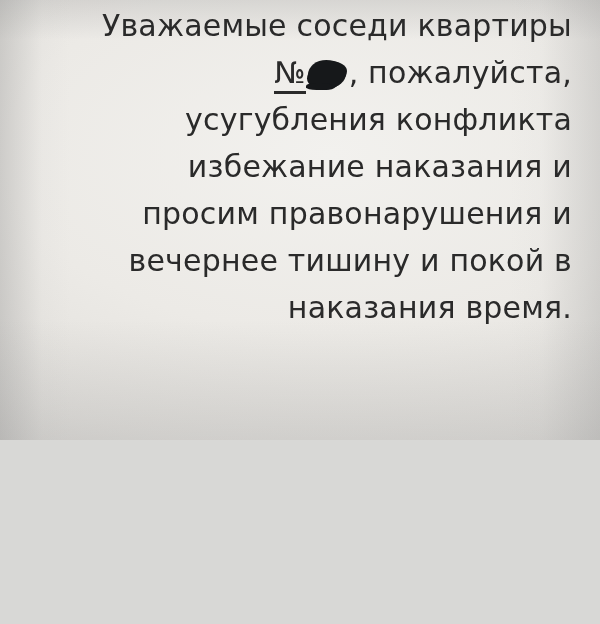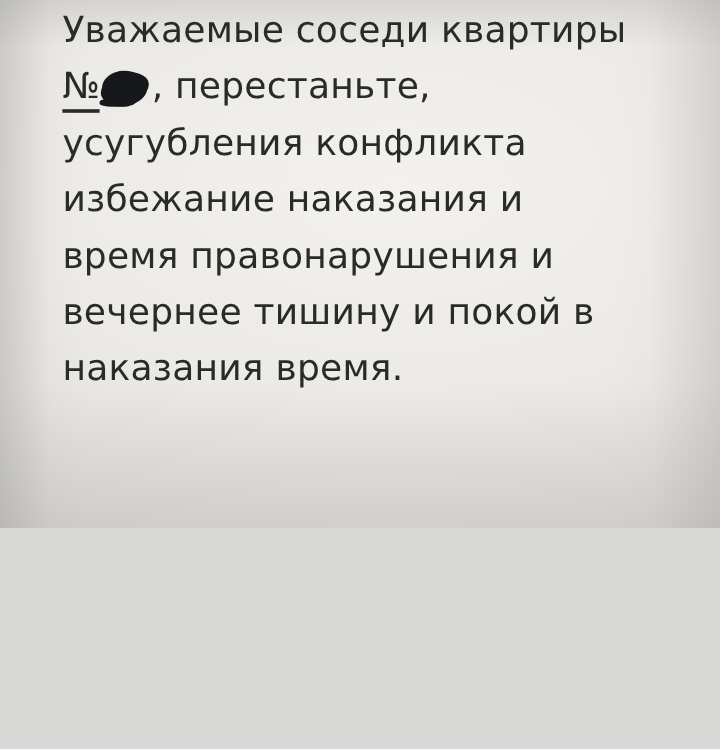--- a/index.html
+++ b/index.html
@@ -15,20 +15,21 @@
   }
 
   
   .photo {
     position: relative;
     width: 600px;
     height: 440px;
     background:
       radial-gradient(ellipse 120% 90% at 55% 35%, #f2f1ee 0%, #eceae6 45%, #e2e0dc 75%, #d5d3cf 100%);
     overflow: hidden;
+    text-align: right;
   }
 
   
   .shade-left {
     position: absolute;
     left: 0; top: 0;
     width: 70px; height: 624px;
     background: linear-gradient(to right, rgba(140,140,140,0.32), rgba(180,180,180,0.06) 60%, rgba(255,255,255,0) 100%);
     pointer-events: none;
   }
@@ -117,21 +118,21 @@
 <div class="photo">
 
   <div class="shade-top"></div>
   <div class="shade-left"></div>
   <div class="shade-right"></div>
   <div class="crease"></div>
   <div class="shade-bottom"></div>
 
   <div class="notice">
     <div class="line">Уважаемые соседи квартиры</div>
-    <div class="line line-2"><span class="underline-no">№</span><span class="redaction"></span><span>, перестаньте,</span></div>
+    <div class="line line-2"><span class="underline-no">№</span><span class="redaction"></span><span>, пожалуйста,</span></div>
     <div class="line">усугубления конфликта</div>
     <div class="line">избежание наказания и</div>
-    <div class="line">время правонарушения и</div>
+    <div class="line">просим правонарушения и</div>
     <div class="line">вечернее тишину и покой в</div>
     <div class="line">наказания время.</div>
   </div>
 
 </div>
 
 </body></html>

